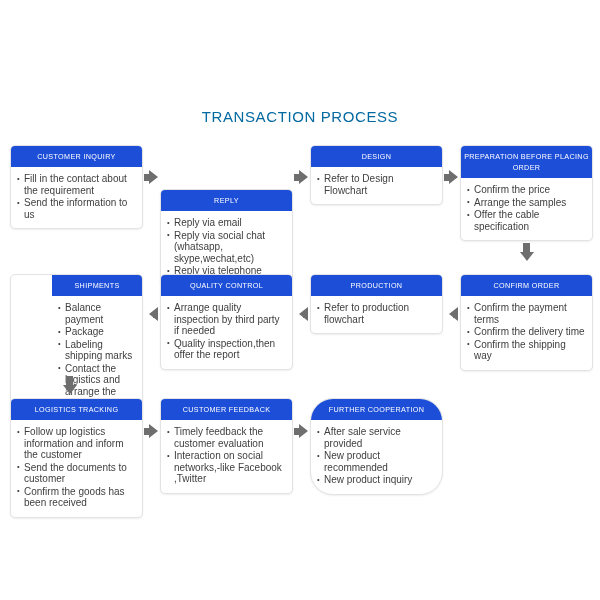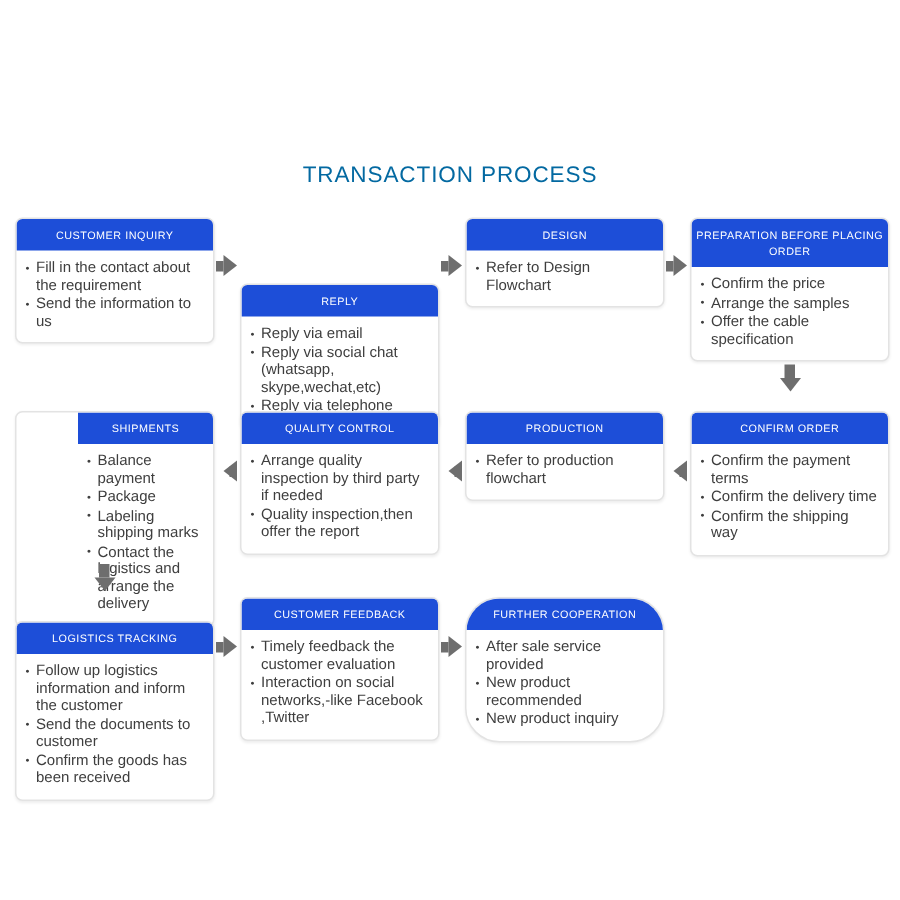--- a/index.html
+++ b/index.html
@@ -217,21 +217,21 @@
 
   <div class="arrow arrow-left" style="left:299px; top:307px;"></div>
   <div class="arrow-stem-h" style="left:303px; top:311px; width:5px;"></div>
 
   <div class="arrow arrow-left" style="left:149px; top:307px;"></div>
   <div class="arrow-stem-h" style="left:153px; top:311px; width:5px;"></div>
 
   <div class="arrow-stem-v" style="left:66px; top:376px; height:9px;"></div>
   <div class="arrow arrow-down" style="left:62.5px; top:385px;"></div>
 
-  <div class="card" id="card-r3c1" style="left:10px; top:398px;margin-top:16px;">
+  <div class="card" id="card-r3c1" style="left:10px; top:398px;">
     <div class="card-header">LOGISTICS TRACKING</div>
     <div class="card-body">
       <ul>
         <li>Follow up logistics information and inform the customer</li>
         <li>Send the documents to customer</li>
         <li>Confirm the goods has been received</li>
       </ul>
     </div>
   </div>
 

